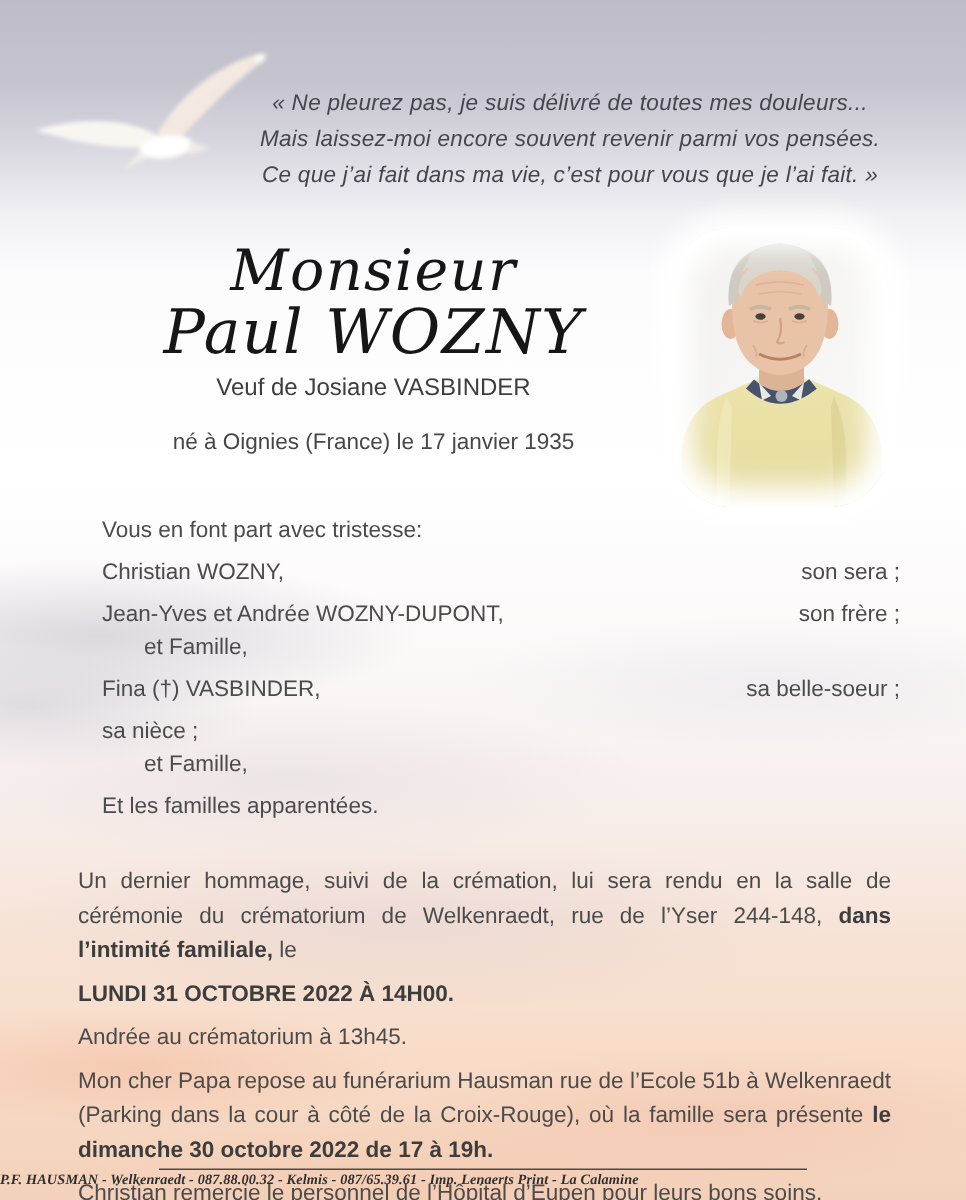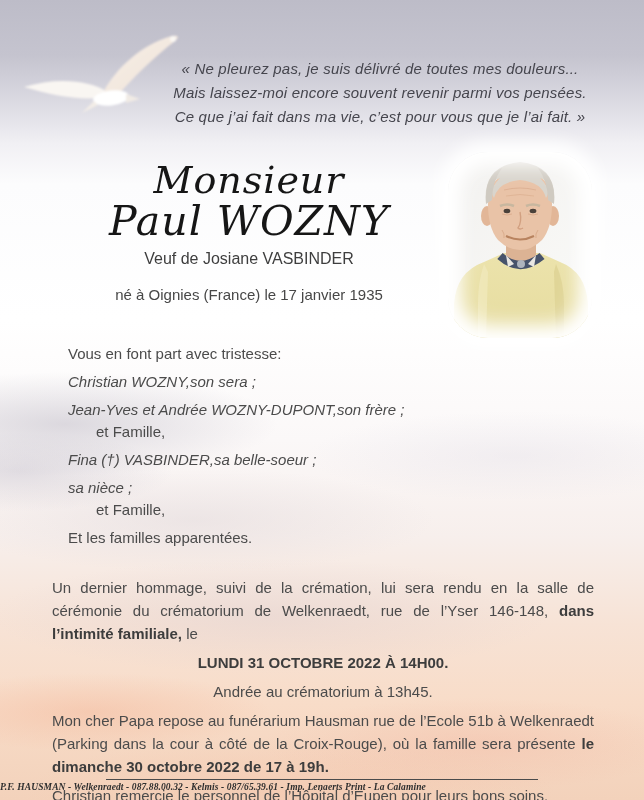--- a/index.html
+++ b/index.html
@@ -39,26 +39,26 @@
     position:absolute;top:152px;left:448px;width:144px;height:186px;
     border-radius:40px;box-shadow:0 0 16px 10px rgba(255,255,255,.95);
   }
   .photo svg{display:block;border-radius:40px;}
   .photo .feather{
     position:absolute;inset:0;border-radius:40px;pointer-events:none;
     box-shadow:inset 0 0 18px 10px #ffffff, inset 0 0 30px 6px rgba(255,255,255,.8);
   }
   .family{position:absolute;top:345px;left:52px;right:44px;font-size:15px;color:#4b4b4b;margin-left:16px;}
   .family .intro{line-height:17px;margin-bottom:11px;}
-  .fam-row{display:flex;justify-content:flex-start;line-height:17px;margin-bottom:11px;font-style:italic;}
+  .fam-row{display:flex;justify-content:space-between;line-height:17px;margin-bottom:11px;}
   .fam-sub{line-height:17px;margin:-6px 0 11px 28px;}
   .family .closing{line-height:17px;margin-top:0;}
   .ceremony{position:absolute;top:576px;left:52px;right:50px;font-size:15px;line-height:23px;color:#4b4b4b;}
   .ceremony p{margin:0 0 6px 0;text-align:justify;}
-  .ceremony .center{text-align:center;}
+  .ceremony .center{text-align:left;}
   .ceremony .bold{font-weight:bold;color:#3d3d3d;}
   .footer{position:absolute;left:0;right:0;bottom:8px;text-align:left;}
   .footer .rule{width:432px;margin:0 auto 2px auto;border-top:1.2px solid #4b4b4b;}
   .footer .imprint{
     font-family:"Liberation Serif",serif;font-style:italic;font-weight:bold;
     font-size:9.5px;color:#2f2f2f;letter-spacing:.1px;
   }
 </style>
 </head>
 <body>
@@ -177,21 +177,21 @@
 
     <div class="fam-row">
       <span>sa nièce ;</span>
     </div>
     <div class="fam-sub">et Famille,</div>
 
     <div class="closing">Et les familles apparentées.</div>
   </div>
 
   <div class="ceremony">
-    <p><span>Un dernier hommage, suivi de la crémation, lui sera rendu en la salle de cérémonie du crématorium de Welkenraedt, rue de l’Yser 146-148, </span><span class="bold">dans l’intimité familiale,</span><span> le</span></p>
+    <p><span>Un dernier hommage, suivi de la crémation, lui sera rendu en la salle de cérémonie du crématorium de Welkenraedt, rue de l’Yser 244-148, </span><span class="bold">dans l’intimité familiale,</span><span> le</span></p>
     <p class="center bold">LUNDI 31 OCTOBRE 2022 À 14H00.</p>
     <p class="center">Andrée au crématorium à 13h45.</p>
     <p><span>Mon cher Papa repose au funérarium Hausman rue de l’Ecole 51b à Welkenraedt (Parking dans la cour à côté de la Croix-Rouge), où la famille sera présente </span><span class="bold">le dimanche 30 octobre 2022 de 17 à 19h.</span></p>
     <p>Christian remercie le personnel de l’Hôpital d’Eupen pour leurs bons soins.</p>
   </div>
 
   <div class="footer">
     <div class="rule"></div>
     <div class="imprint">P.F. HAUSMAN  -  Welkenraedt - 087.88.00.32 - Kelmis - 087/65.39.61 - Imp. Lenaerts Print - La Calamine</div>
   </div>

